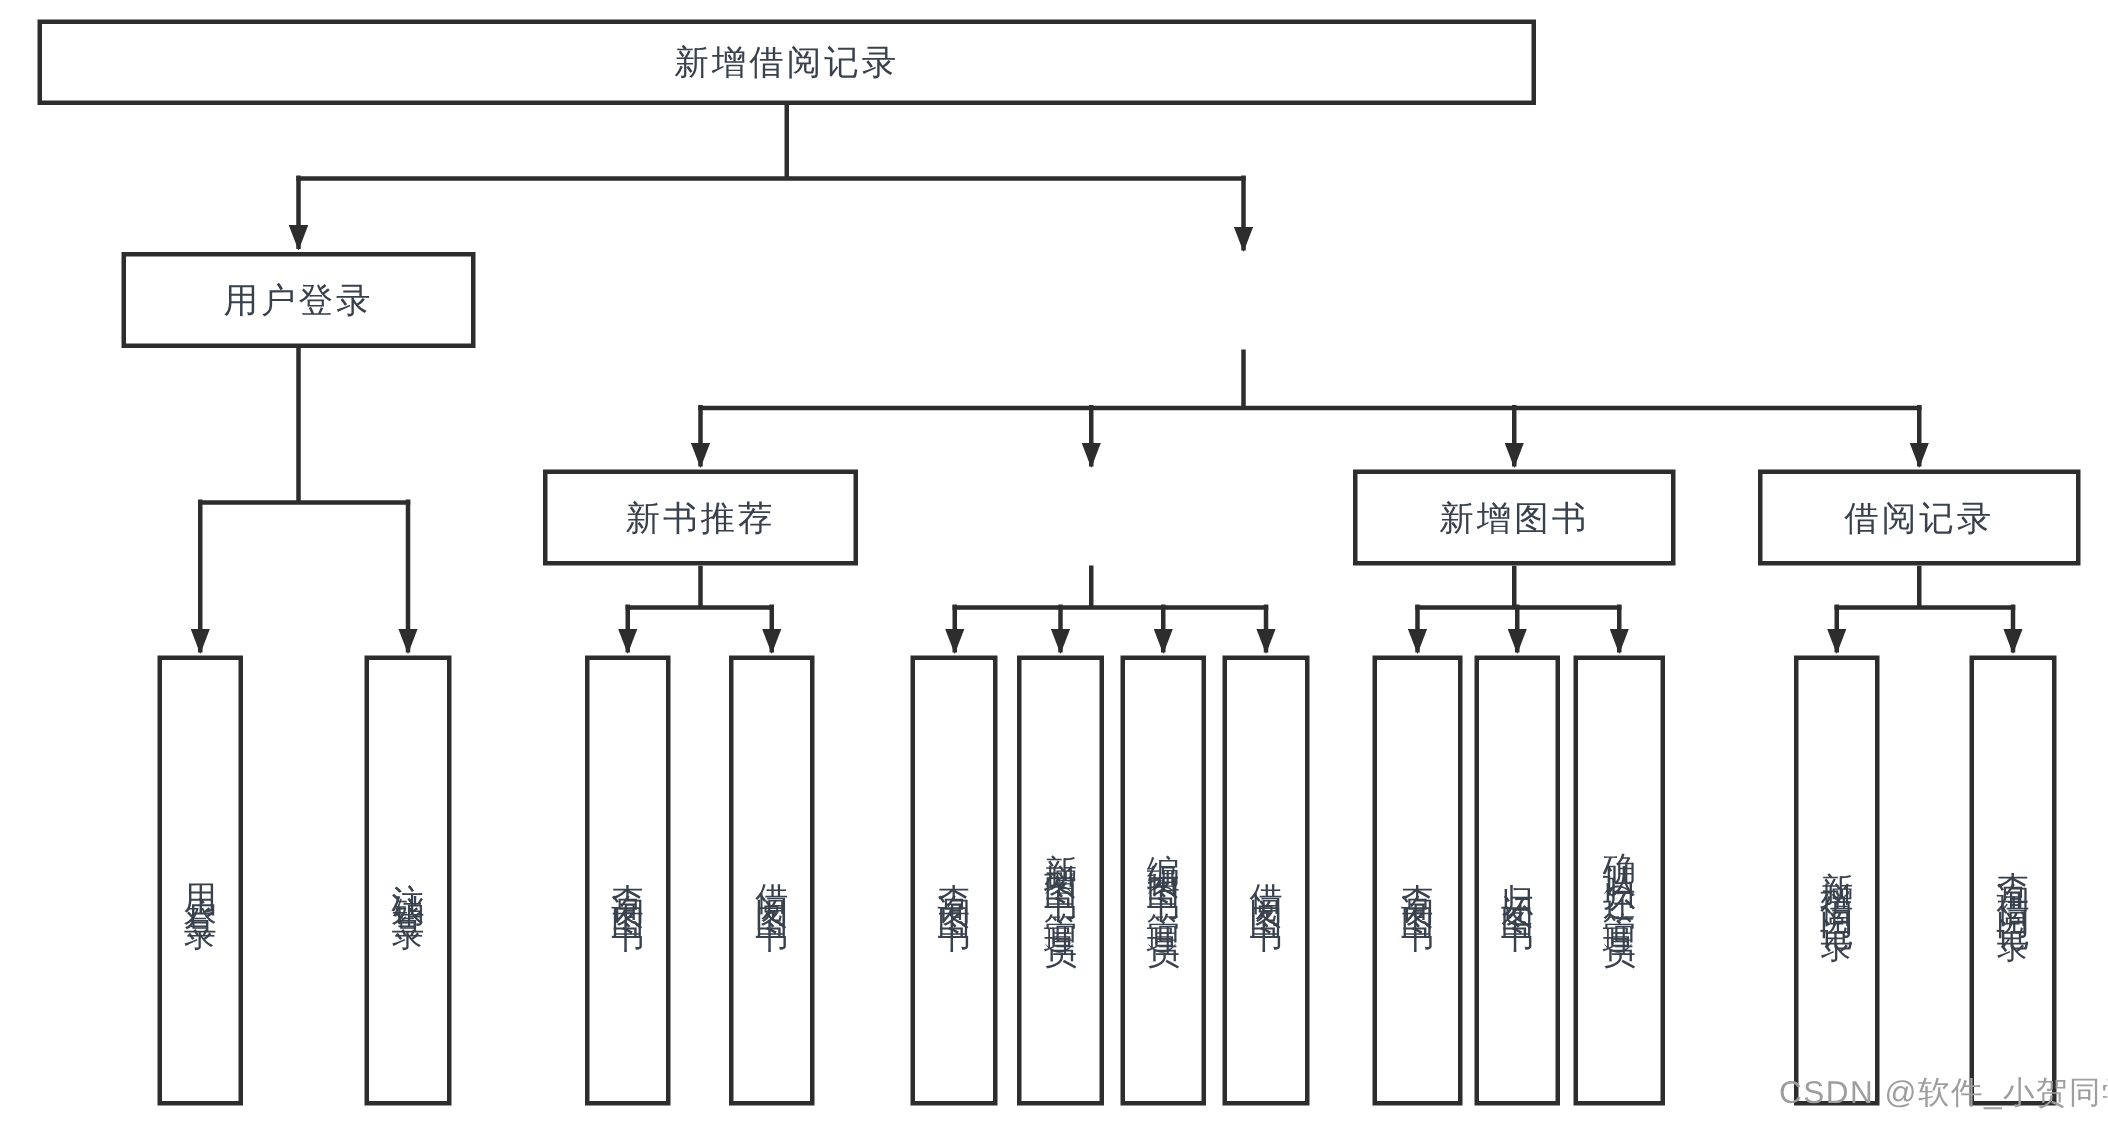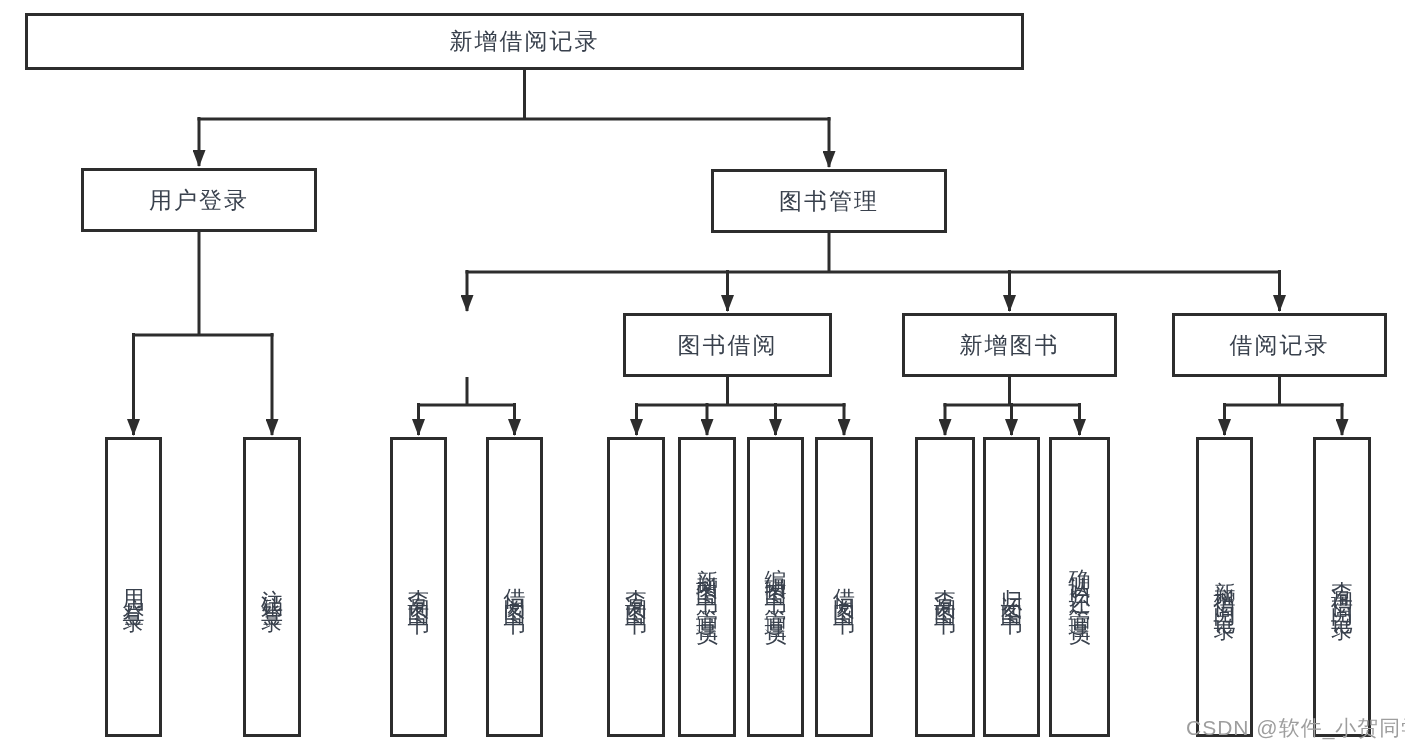--- a/index.html
+++ b/index.html
@@ -78,23 +78,22 @@
 
     <line x1="1279.5" y1="377" x2="1279.5" y2="405"></line>
     <line x1="1223" y1="405" x2="1343.5" y2="405"></line>
     <line x1="1224.5" y1="403" x2="1224.5" y2="435" marker-end="url(#ah)"></line>
     <line x1="1342" y1="403" x2="1342" y2="435" marker-end="url(#ah)"></line>
   </svg>
 
   <div class="box" style="left:25px;  top:13px;  width:999px; height:57px;">新增借阅记录</div>
 
   <div class="box" style="left:81px;  top:168px; width:236px; height:64px;">用户登录</div>
-  <div class="box" style="left:711px; top:169px; width:236px; height:64px;">图书管理</div>
 
-  <div class="box" style="left:623px;  top:313px; width:209px; height:64px;">图书借阅</div>
+  <div class="box" style="left:362px;  top:313px; width:210px; height:64px;">新书推荐</div>
   <div class="box" style="left:902px;  top:313px; width:215px; height:64px;">新增图书</div>
   <div class="box" style="left:1172px; top:313px; width:215px; height:64px;">借阅记录</div>
 
   <div class="vbox" style="left:105px;  top:437px; width:57px; height:300px;">用户登录</div>
   <div class="vbox" style="left:243px;  top:437px; width:58px; height:300px;">注销登录</div>
 
   <div class="vbox" style="left:390px;  top:437px; width:57px; height:300px;">查询图书</div>
   <div class="vbox" style="left:486px;  top:437px; width:57px; height:300px;">借阅图书</div>
 
   <div class="vbox" style="left:607px;  top:437px; width:58px; height:300px;">查询图书</div>

